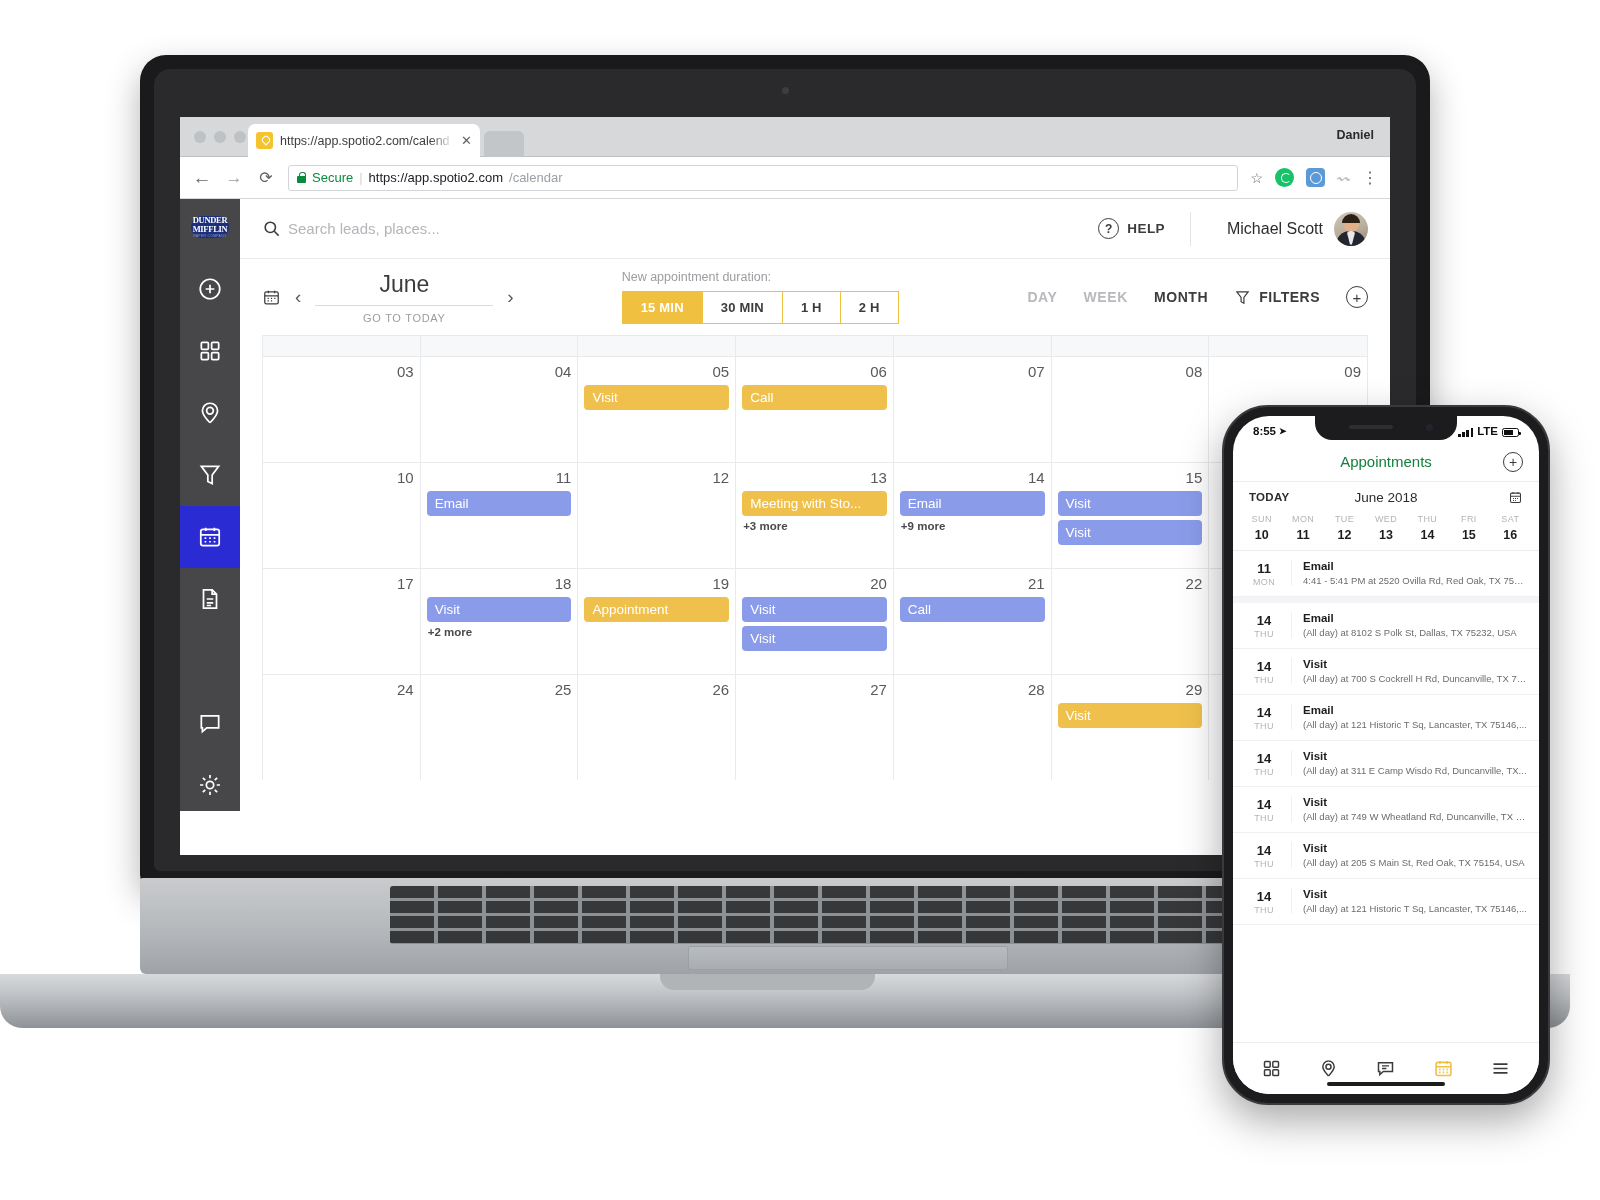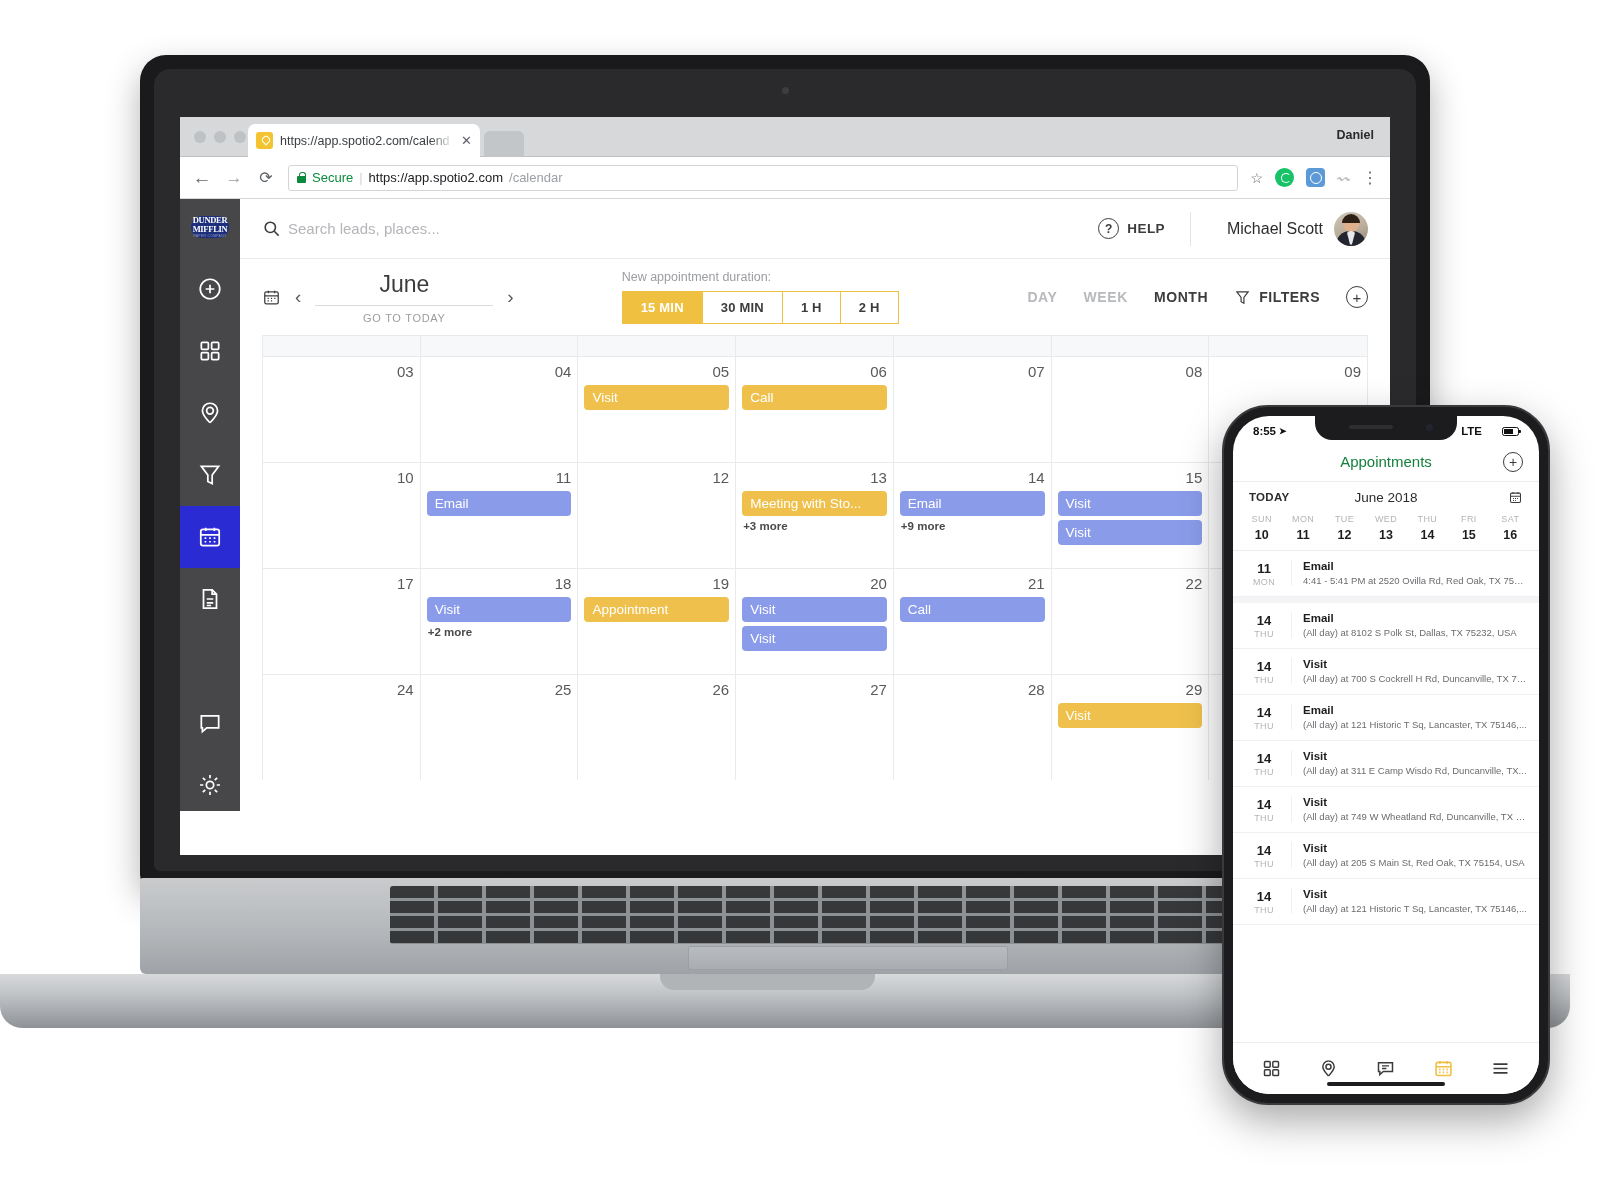--- a/index.html
+++ b/index.html
@@ -253,21 +253,21 @@
   }
   .notch .spk { position:absolute; left:34px; top:9px; width:44px; height:4px;
     background:#2e2e30; border-radius:2px; }
   .notch .cam { position:absolute; right:24px; top:8px; width:7px; height:7px;
     background:#22252e; border-radius:50%; }
   .statusbar {
     height: 26px; display: flex; align-items: center; padding: 4px 20px 0 20px;
     font-size: 11.5px; font-weight: bold; color: #111;
   }
   .st-time { display: flex; align-items: center; gap: 3px; }
-  .st-right { margin-left: auto; display: flex; align-items: center; gap: 20px; }
+  .st-right { margin-left: auto; display: flex; align-items: flex-end; gap: 4px; }
   .bars { display: flex; align-items: flex-end; gap: 1.5px; height: 9px; }
   .bars i { width: 2.6px; background: #111; display: block; }
   .bars i:nth-child(1){height:3px}.bars i:nth-child(2){height:5px}
   .bars i:nth-child(3){height:7px}.bars i:nth-child(4){height:9px}
   .batt { width: 17px; height: 9px; border: 1.2px solid #111; border-radius: 2.4px; position: relative; }
   .batt::after { content:""; position:absolute; left:1px; top:1px; bottom:1px; right:5px; background:#111; }
   .batt::before { content:""; position:absolute; right:-3px; top:2.6px; width:1.6px; height:3.4px;
     background:#111; border-radius:0 1px 1px 0; }
   .ph-header {
     height: 40px; display: flex; align-items: center; justify-content: center;

